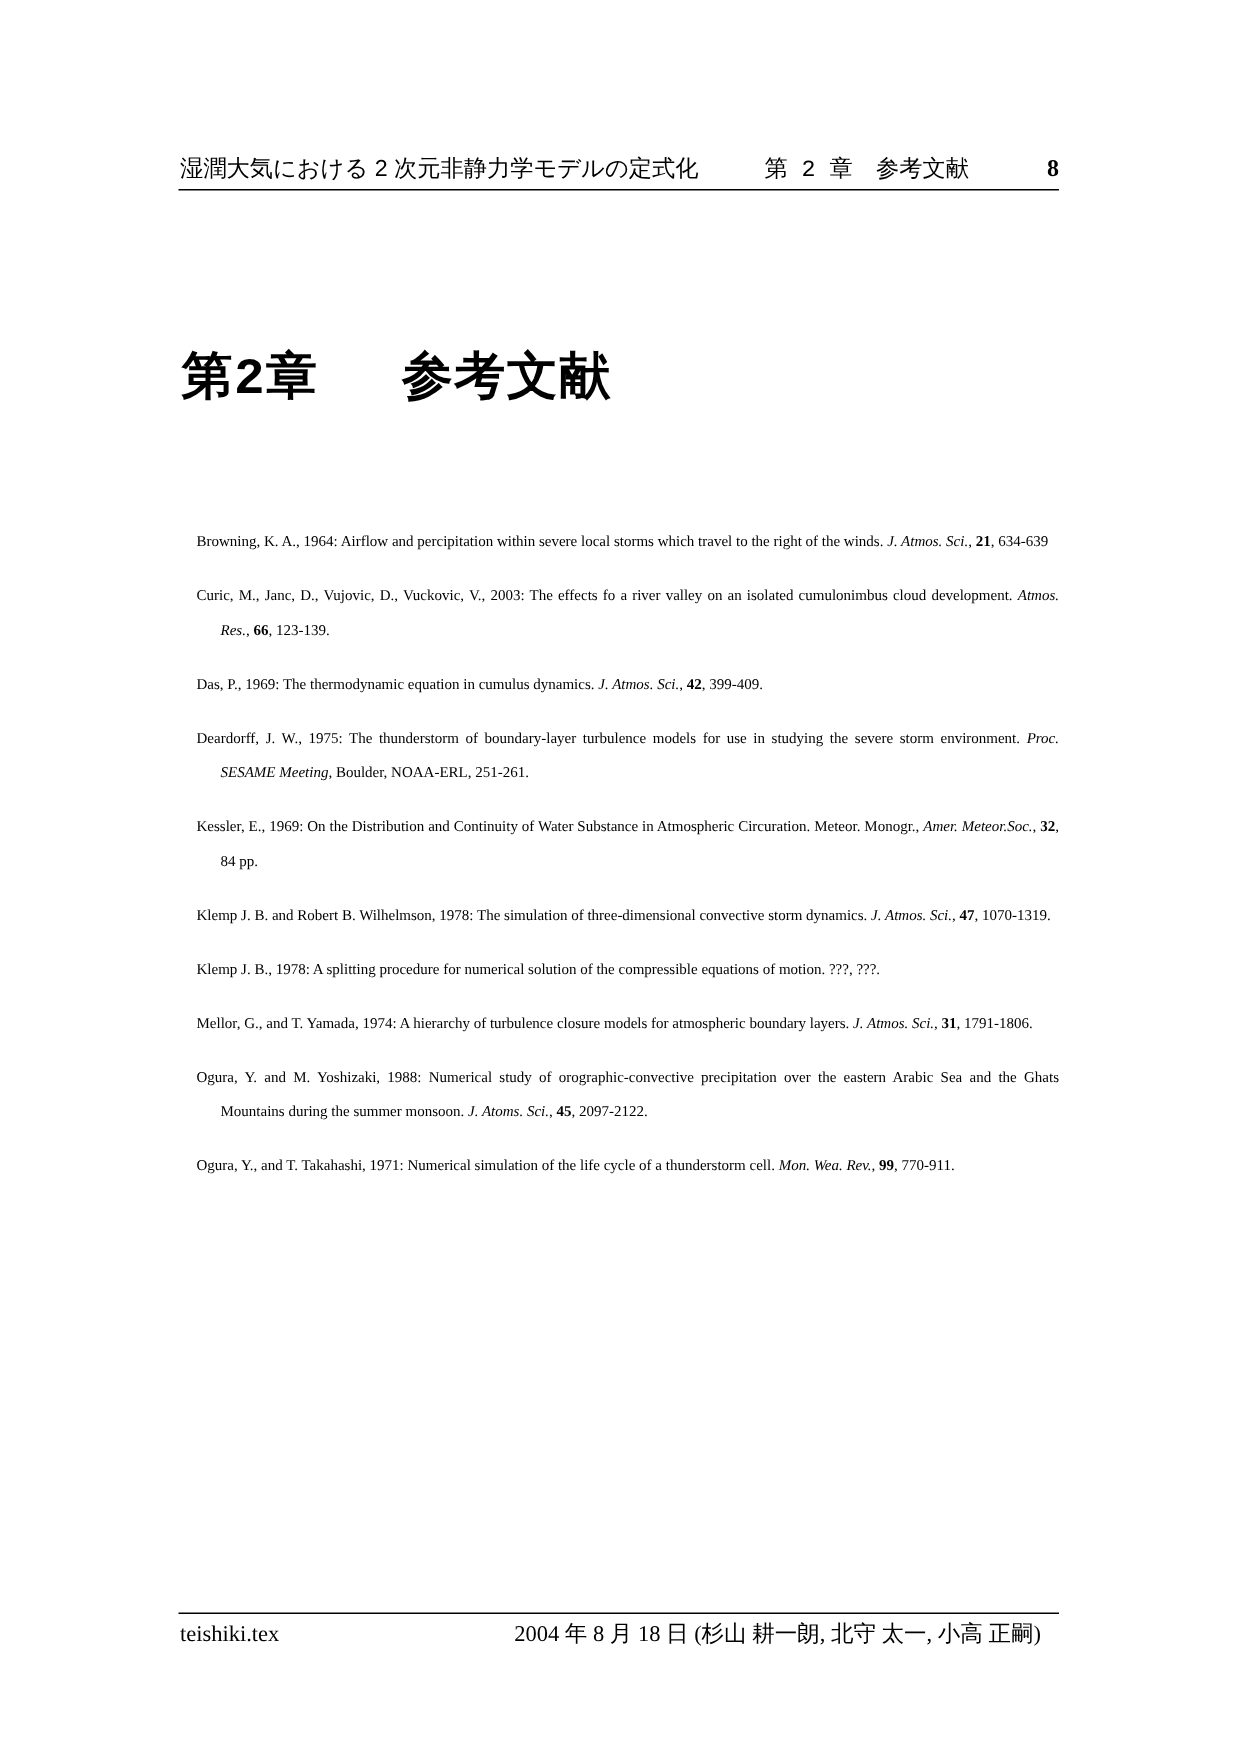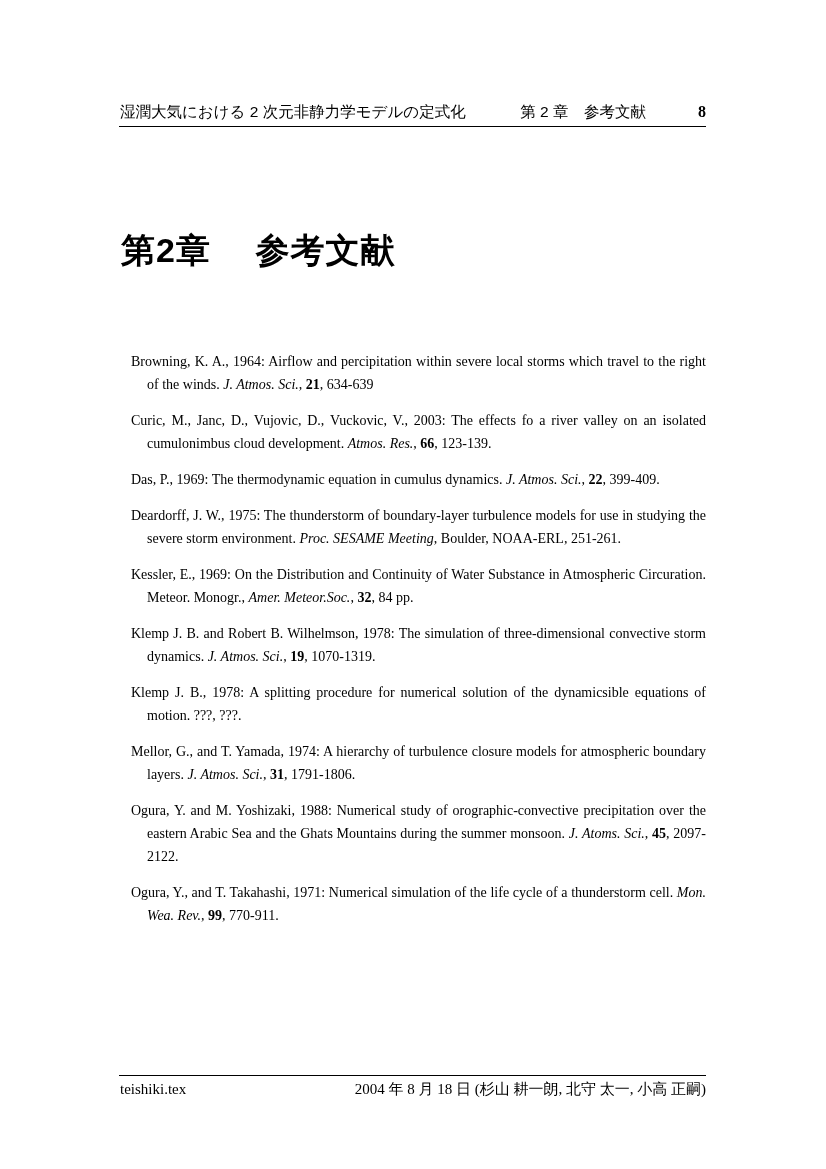--- a/index.html
+++ b/index.html
@@ -18,54 +18,54 @@
     position: absolute;
     left: 120px;
     right: 120px;
     top: 86px;
     display: flex;
     align-items: baseline;
     font-family: "Liberation Sans", "DejaVu Sans", sans-serif;
     font-size: 15.5px;
     white-space: nowrap;
   }
-  .head-chapter { margin-left: auto; }
+  .head-chapter { margin-left: auto; font-family: Liberation Mono, monospace; }
   .head-pgnum {
     margin-left: 52px;
     font-family: "Liberation Serif", "DejaVu Serif", serif;
     font-weight: bold;
     font-size: 16px;
   }
   .head-rule {
     position: absolute;
     left: 119px;
     right: 120px;
     top: 110px;
     border-top: 1px solid #000;
   }
   
   .chapter-title {
     position: absolute;
     left: 121px;
     top: 212px;
-    font-family: Liberation Sans, sans-serif;
+    font-family: Liberation Mono, monospace;
     font-weight: bold;
     font-size: 34px;
     letter-spacing: 1px;
     white-space: nowrap;
   }
   .chapter-name { margin-left: 1em; }
   
   .refs {
     position: absolute;
     left: 131px;
     top: 334px;
     width: 575px;
     font-family: "Liberation Serif", "DejaVu Serif", serif;
-    font-size: 14px;
+    font-size: 10px;
     line-height: 23px;
     text-align: justify;
   }
   .ref-entry {
     padding-left: 16px;
     text-indent: -16px;
     margin-bottom: 13px;
   }
   .normal { font-style: normal; font-weight: normal; }
   .italic { font-style: italic; }
@@ -74,21 +74,21 @@
   .foot-rule {
     position: absolute;
     left: 119px;
     right: 120px;
     top: 1059px;
     border-top: 1px solid #000;
   }
   .page-footer {
     position: absolute;
     left: 120px;
-    right: 120px;
+    right: 132px;
     top: 1064px;
     display: flex;
     justify-content: space-between;
     align-items: baseline;
     font-family: "Liberation Serif", "DejaVu Serif", serif;
     font-size: 15px;
     white-space: nowrap;
   }
 </style>
 </head>
@@ -104,25 +104,25 @@
   <div class="head-rule"></div>
 
   <h1 class="chapter-title">
     <span>第2章</span>
     <span class="chapter-name">参考文献</span>
   </h1>
 
   <div class="refs">
       <p class="ref-entry"><span class="normal">Browning, K. A., 1964: Airflow and percipitation within severe local storms which travel to the right of the winds. </span><span class="italic">J. Atmos. Sci.</span><span class="normal">, </span><span class="bold">21</span><span class="normal">, 634-639</span></p>
       <p class="ref-entry"><span class="normal">Curic, M., Janc, D., Vujovic, D., Vuckovic, V., 2003: The effects fo a river valley on an isolated cumulonimbus cloud development. </span><span class="italic">Atmos. Res.</span><span class="normal">, </span><span class="bold">66</span><span class="normal">, 123-139.</span></p>
-      <p class="ref-entry"><span class="normal">Das, P., 1969: The thermodynamic equation in cumulus dynamics. </span><span class="italic">J. Atmos. Sci.</span><span class="normal">, </span><span class="bold">22</span><span class="normal">, 399-409.</span></p>
+      <p class="ref-entry"><span class="normal">Das, P., 1969: The thermodynamic equation in cumulus dynamics. </span><span class="italic">J. Atmos. Sci.</span><span class="normal">, </span><span class="bold">42</span><span class="normal">, 399-409.</span></p>
       <p class="ref-entry"><span class="normal">Deardorff, J. W., 1975: The thunderstorm of boundary-layer turbulence models for use in studying the severe storm environment. </span><span class="italic">Proc. SESAME Meeting</span><span class="normal">, Boulder, NOAA-ERL, 251-261.</span></p>
       <p class="ref-entry"><span class="normal">Kessler, E., 1969: On the Distribution and Continuity of Water Substance in Atmospheric Circuration. Meteor. Monogr., </span><span class="italic">Amer. Meteor.Soc.</span><span class="normal">, </span><span class="bold">32</span><span class="normal">, 84 pp.</span></p>
-      <p class="ref-entry"><span class="normal">Klemp J. B. and Robert B. Wilhelmson, 1978: The simulation of three-dimensional convective storm dynamics. </span><span class="italic">J. Atmos. Sci.</span><span class="normal">, </span><span class="bold">19</span><span class="normal">, 1070-1319.</span></p>
-      <p class="ref-entry"><span class="normal">Klemp J. B., 1978: A splitting procedure for numerical solution of the dynamics­ible equations of motion. ???, ???.</span></p>
+      <p class="ref-entry"><span class="normal">Klemp J. B. and Robert B. Wilhelmson, 1978: The simulation of three-dimensional convective storm dynamics. </span><span class="italic">J. Atmos. Sci.</span><span class="normal">, </span><span class="bold">47</span><span class="normal">, 1070-1319.</span></p>
+      <p class="ref-entry"><span class="normal">Klemp J. B., 1978: A splitting procedure for numerical solution of the compress­ible equations of motion. ???, ???.</span></p>
       <p class="ref-entry"><span class="normal">Mellor, G., and T. Yamada, 1974: A hierarchy of turbulence closure models for atmospheric boundary layers. </span><span class="italic">J. Atmos. Sci.</span><span class="normal">, </span><span class="bold">31</span><span class="normal">, 1791-1806.</span></p>
       <p class="ref-entry"><span class="normal">Ogura, Y. and M. Yoshizaki, 1988: Numerical study of orographic-convective precipitation over the eastern Arabic Sea and the Ghats Mountains during the summer monsoon. </span><span class="italic">J. Atoms. Sci.</span><span class="normal">, </span><span class="bold">45</span><span class="normal">, 2097-2122.</span></p>
       <p class="ref-entry"><span class="normal">Ogura, Y., and T. Takahashi, 1971: Numerical simulation of the life cycle of a thunderstorm cell. </span><span class="italic">Mon. Wea. Rev.</span><span class="normal">, </span><span class="bold">99</span><span class="normal">, 770-911.</span></p>
     </div>
 
   <div class="foot-rule"></div>
   <div class="page-footer">
     <span>teishiki.tex</span>
     <span>2004 年 8 月 18 日 (杉山 耕一朗, 北守 太一, 小高 正嗣)</span>
   </div>

